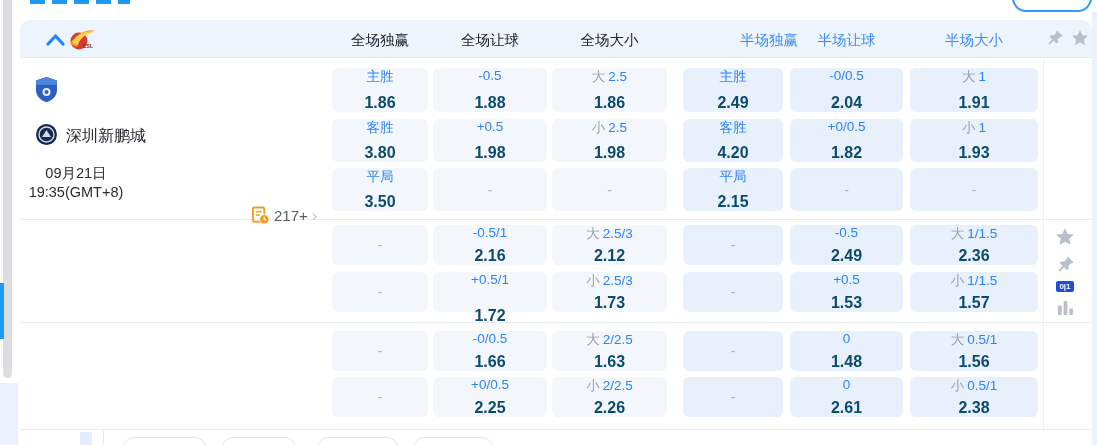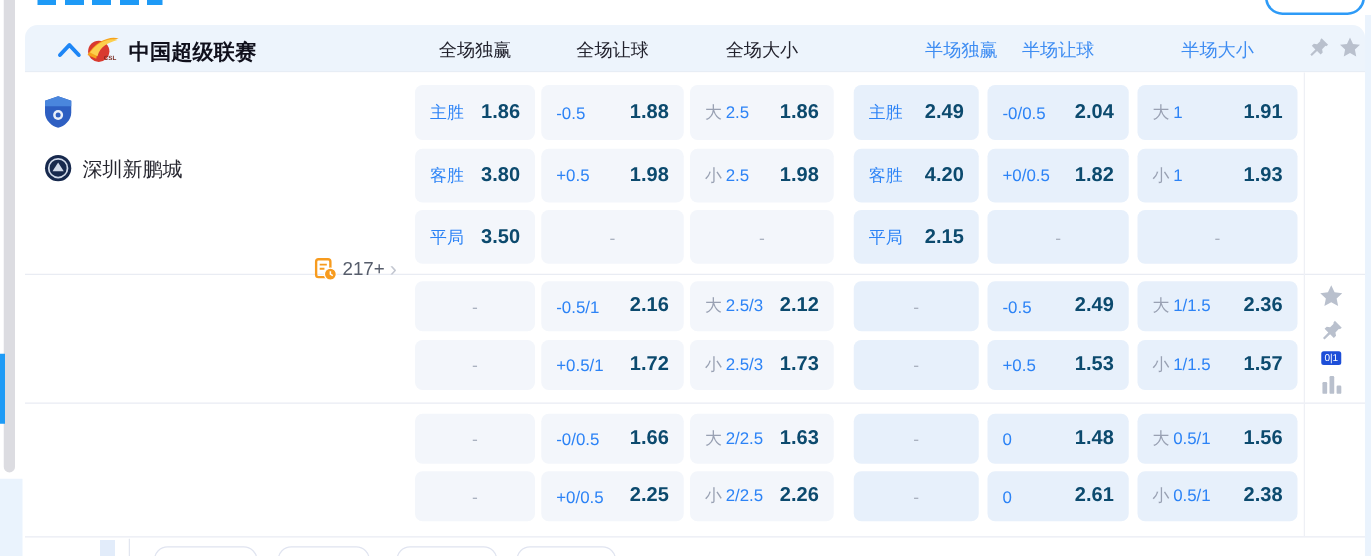--- a/index.html
+++ b/index.html
@@ -41,34 +41,34 @@
   .team-logo2 { position:absolute; left:35px; top:123px; }
   .team-name2 { position:absolute; left:66px; top:126px; font-size:16px; font-weight:400; color:#26262f; }
   .datetime { position:absolute; left:18px; top:164px; width:116px; text-align:center;
     font-size:14.5px; color:#2b2b33; line-height:19px; }
   .markets { position:absolute; left:251px; top:179px; display:flex; align-items:center;margin-top:27px; }
   .markets-count { font-size:15px; color:#565d6b; margin-left:4px; }
   .markets-chev { font-size:17px; color:#c2c6d0; margin-left:4px; line-height:14px; }
 
   
   .cell { position:absolute; border-radius:6px; display:flex; align-items:center;
-    justify-content:space-between; padding:0 12px; }
+    justify-content:space-between; padding:0 12px;flex-direction:column; }
   .cell.full { background:#f3f6fb; }
   .cell.half { background:#e7f0fb; }
   .cell .lab { display:flex; align-items:baseline; white-space:nowrap; }
   .cell .pre { font-size:13.5px; color:#99a1b3; margin-right:3px; }
   .cell .lbl { font-size:13.5px; color:#2c83f6; }
   .cell .val { font-size:16px; font-weight:700; color:#0c4a6e; }
   .cell.empty { justify-content:center; }
   .cell .dash { font-size:14px; color:#aab2c0; }
 
   
   .side-icons { position:absolute; left:1050px; top:226px; width:30px; display:flex;
     flex-direction:column; align-items:center; gap:7px; }
-  .score-badge { background:#1d4ed8; color:#fff; font-size:8px; font-weight:400;
+  .score-badge { background:#1d4ed8; color:#fff; font-size:8px; font-weight:700;
     border-radius:2px; padding:1px 3px; line-height:9px; }
 
   
   .bottom-vline { position:absolute; left:103px; top:431px; width:1px; height:14px; background:#e2e6f0; }
   .bottom-patch { position:absolute; left:80px; top:432px; width:12px; height:13px; background:#e2ecfa; }
   .pill { position:absolute; top:437px; height:22px; border:1.5px solid #e0e4f0; border-radius:12px; background:#fff; }
 </style>
 </head>
 <body>
 
@@ -84,21 +84,20 @@
   <div class="league-header"></div>
   <svg class="chev-up" width="21" height="15" viewBox="0 0 21 15">
     <polyline points="3,12 10.5,4 18,12" fill="none" stroke="#1e86f6" stroke-width="3.2" stroke-linecap="round" stroke-linejoin="round"></polyline>
   </svg>
   <svg class="league-logo" width="27" height="25" viewBox="0 0 27 25">
     <circle cx="10" cy="14" r="8.5" fill="#d93a2f"></circle>
     <path d="M1 17 C7 6, 20 1, 26 4 C19 5, 10 9, 8 20 Z" fill="#f6a21c"></path>
     <path d="M3 15 C9 7, 18 3, 25 5 C18 7, 11 10, 9 18 Z" fill="#fccf4d"></path>
     <text x="14" y="21" font-size="5" fill="#7a2c22" font-weight="bold">CSL</text>
   </svg>
-  <div class="league-name">中国超级联赛</div>
   <div id="col-headers">
       <span class="col-h full" style="left: 380px;">全场独赢</span>
       <span class="col-h full" style="left: 490px;">全场让球</span>
       <span class="col-h full" style="left: 609.5px;">全场大小</span>
       <span class="col-h half" style="left: 733px; margin-left: 36px;">半场独赢</span>
       <span class="col-h half" style="left: 846.5px;">半场让球</span>
       <span class="col-h half" style="left: 974px;">半场大小</span>
     </div>
   <svg class="hdr-pin" width="18" height="18" viewBox="0 0 24 24" fill="#b9c0cd">
     <path d="M15 2l7 7-2 1.6-.8-.4-3.6 3.6.6 3.4-2.2 2.2-3.8-3.8L4.6 21 3 19.4l5.4-5.4-3.8-3.8 2.2-2.2 3.4.6 3.6-3.6-.4-.8z"></path>
@@ -118,20 +117,24 @@
     <path d="M11.5 1 L22 4.5 V9 H1 V4.5 Z" fill="#4a86dd"></path>
     <circle cx="11.5" cy="16" r="4" fill="#fff" opacity="0.9"></circle>
     <circle cx="11.5" cy="16" r="2" fill="#2e5fc2"></circle>
   </svg>
   <svg class="team-logo2" width="23" height="23" viewBox="0 0 23 23">
     <circle cx="11.5" cy="11.5" r="10.5" fill="#17294d"></circle>
     <circle cx="11.5" cy="11.5" r="7.5" fill="none" stroke="#cfd8e8" stroke-width="1.4"></circle>
     <path d="M7 14 L11.5 7 L16 14 Z" fill="#cfd8e8"></path>
   </svg>
   <div class="team-name2">深圳新鹏城</div>
+  <div class="datetime">
+    <div>09月21日</div>
+    <div>19:35(GMT+8)</div>
+  </div>
   <div class="markets">
     <svg width="19" height="19" viewBox="0 0 20 20">
       <rect x="2" y="1.5" width="12" height="15" rx="2" fill="none" stroke="#f79b1e" stroke-width="2"></rect>
       <line x1="5" y1="6" x2="11" y2="6" stroke="#f79b1e" stroke-width="1.6"></line>
       <line x1="5" y1="9.5" x2="9" y2="9.5" stroke="#f79b1e" stroke-width="1.6"></line>
       <circle cx="14" cy="14" r="5" fill="#f79b1e" stroke="#fff" stroke-width="1"></circle>
       <polyline points="14,11.5 14,14 16,15.2" fill="none" stroke="#fff" stroke-width="1.3"></polyline>
     </svg>
     <span class="markets-count">217+</span>
     <span class="markets-chev">›</span>

